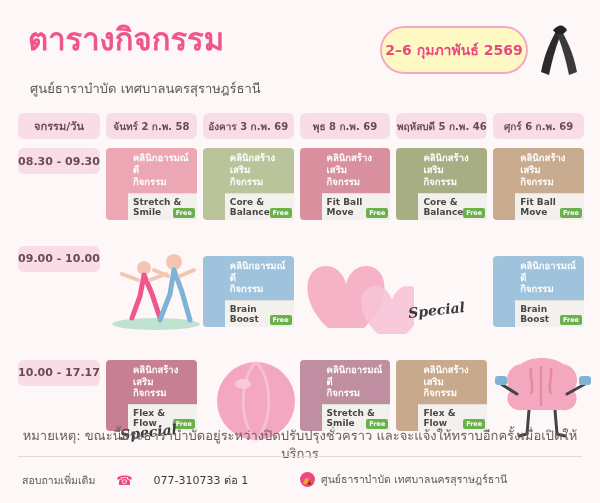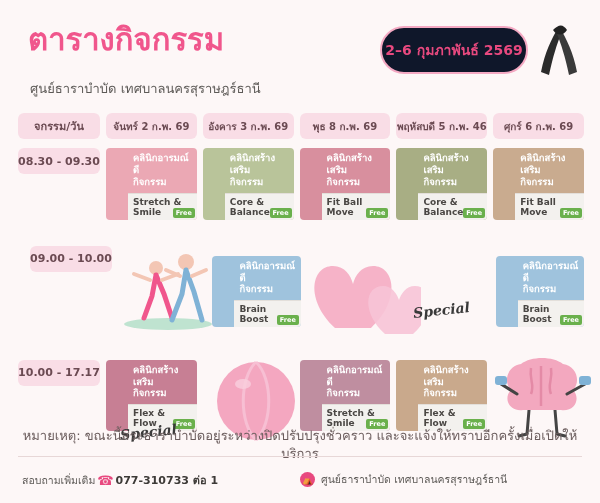--- a/index.html
+++ b/index.html
@@ -24,21 +24,21 @@
     letter-spacing: 0px; line-height: 1.1;
   }
   .subtitle {
     position: absolute; left: 30px; top: 78px;
     font-size: 13px; color: #5d5a57;
   }
   .date-badge {
     position: absolute; left: 380px; top: 26px;
     width: 148px; height: 48px;
     border: 2px solid #f4a9c3; border-radius: 24px;
-    background: #0f172a;
+    background: #fef9c3;
     display: flex; align-items: center; justify-content: center;
     font-size: 14px; font-weight: bold; color: #e8497f;
   }
   .ribbon {
     position: absolute; left: 537px; top: 18px;
     width: 44px; height: 62px;
   }
 
   
   .grid { position: absolute; left: 18px; top: 110px; width: 566px; }
@@ -108,23 +108,23 @@
     font-size: 13px; color: #6b5d5d; text-align: center;
     line-height: 1.4;
   }
   .divider {
     position: absolute; left: 18px; top: 456px; width: 564px;
     height: 1px; background: #e7d7d7;
   }
 
   
   .footer { position: absolute; left: 0; top: 463px; width: 600px; height: 40px; }
-  .f-left { position: absolute; left: 22px; top: 8px; display: flex; align-items: center; gap: 2px; }
+  .f-left { position: absolute; left: 22px; top: 8px; display: flex; align-items: center; gap: 21px; }
   .f-left .lbl { font-size: 10.5px; color: #5d5a57; }
-  .f-phone { font-size: 11px; color: #3d3a37; font-weight: bold; }
+  .f-phone { font-size: 11px; color: #3d3a37; font-weight: normal; }
   .f-right { position: absolute; left: 300px; top: 8px; display: flex; align-items: center; gap: 6px; }
   .f-right .lbl { font-size: 10.5px; color: #5d5a57; }
   .icon-circle {
     width: 15px; height: 15px; border-radius: 50%;
     background: #e8497f; display: inline-flex;
     align-items: center; justify-content: center;
     color: #fff; font-size: 9px;
   }
   .icon-flat { color: #e8497f; font-size: 13px; line-height: 1; }
 </style>
@@ -143,21 +143,21 @@
         <path d="M22 8 C30 22 36 34 40 54 L32 57 C28 38 24 26 20 16 Z" fill="#3a3a3a"></path>
         <path d="M16 12 C22 6 26 6 30 12 C26 18 20 18 16 12 Z" fill="#222"></path>
       </svg>
     </div>
   </div>
 
   <div class="grid">
 
     <div class="row headrow">
       <div class="time-pill">จกรรม/วัน</div>
-      <div class="day">จันทร์ 2 ก.พ. 69</div>
+      <div class="day">จันทร์ 2 ก.พ. 58</div>
       <div class="day">อังคาร 3 ก.พ. 69</div>
       <div class="day">พุธ 8 ก.พ. 69</div>
       <div class="day">พฤหัสบดี 5 ก.พ. 46</div>
       <div class="day">ศุกร์ 6 ก.พ. 69</div>
     </div>
 
     <div class="row bodyrow" style="margin-top:6px;">
       <div class="time-pill">08.30 - 09.30</div>
       <div class="cells">
         <div class="cell">
@@ -196,21 +196,21 @@
           <div class="card c-tan">
             <div class="clinic" style="white-space:pre-line">คลินิกสร้างเสริม
 กิจกรรม</div>
             <div class="prog">Fit Ball Move</div>
             <div class="free">Free</div>
           </div>
         </div>
       </div>
     </div>
 
-    <div class="row bodyrow" style="margin-top:26px; min-height:92px;margin-left:12px;">
+    <div class="row bodyrow" style="margin-top:26px; min-height:92px;">
       <div class="time-pill">09.00 - 10.00</div>
       <div class="cells" style="position:relative;">
 
         <div class="cell">
           <div class="art" style="left:2px; top:0;">
             <svg width="96" height="86" viewBox="0 0 96 86">
               <ellipse cx="48" cy="78" rx="44" ry="6" fill="#bfe3d0"></ellipse>
               <g fill="#f3c6b4">
                 <circle cx="36" cy="22" r="7"></circle>
                 <circle cx="66" cy="16" r="8"></circle>

